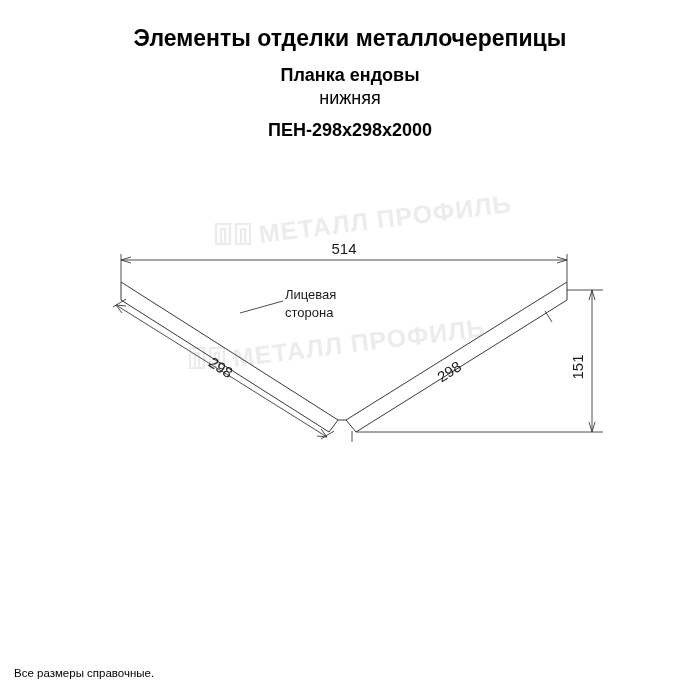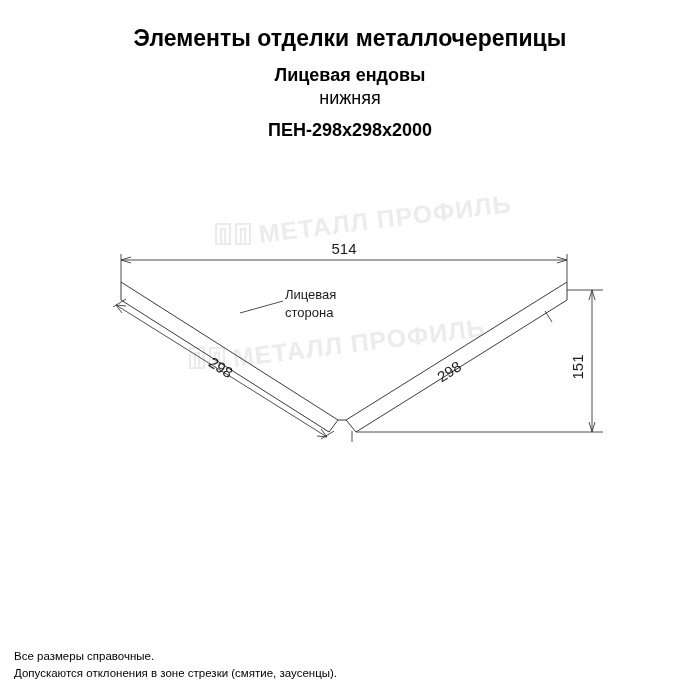--- a/index.html
+++ b/index.html
@@ -103,21 +103,21 @@
     font-size: 13px;
   }
 </style>
 </head>
 <body>
 
 <div class="page">
 
   <div class="title-block">
     <div class="main-title">Элементы отделки металлочерепицы</div>
-    <div class="sub-title">Лицевая ендовы</div>
+    <div class="sub-title">Планка ендовы</div>
     <div class="sub-title-2">нижняя</div>
     <div class="code-title">ПЕН-298х298х2000</div>
   </div>
 
   <div class="drawing">
     <svg width="700" height="320" viewBox="0 0 700 320">
 
       <g opacity="1">
         <g transform="translate(212,38)">
           <path class="wm" d="M4,26 L4,6 L18,6 L18,26 Z"></path>
@@ -190,16 +190,15 @@
         <path class="dim" d="M283,121 L240,133"></path>
         <text class="labeltext" x="285" y="119">Лицевая</text>
         <text class="labeltext" x="285" y="137">сторона</text>
       </g>
 
     </svg>
   </div>
 
   <div class="footer">
     <div>Все размеры справочные.</div>
-    <div>Допускаются отклонения в зоне стрезки (смятие, заусенцы).</div>
   </div>
 
 </div>
 
 </body></html>

